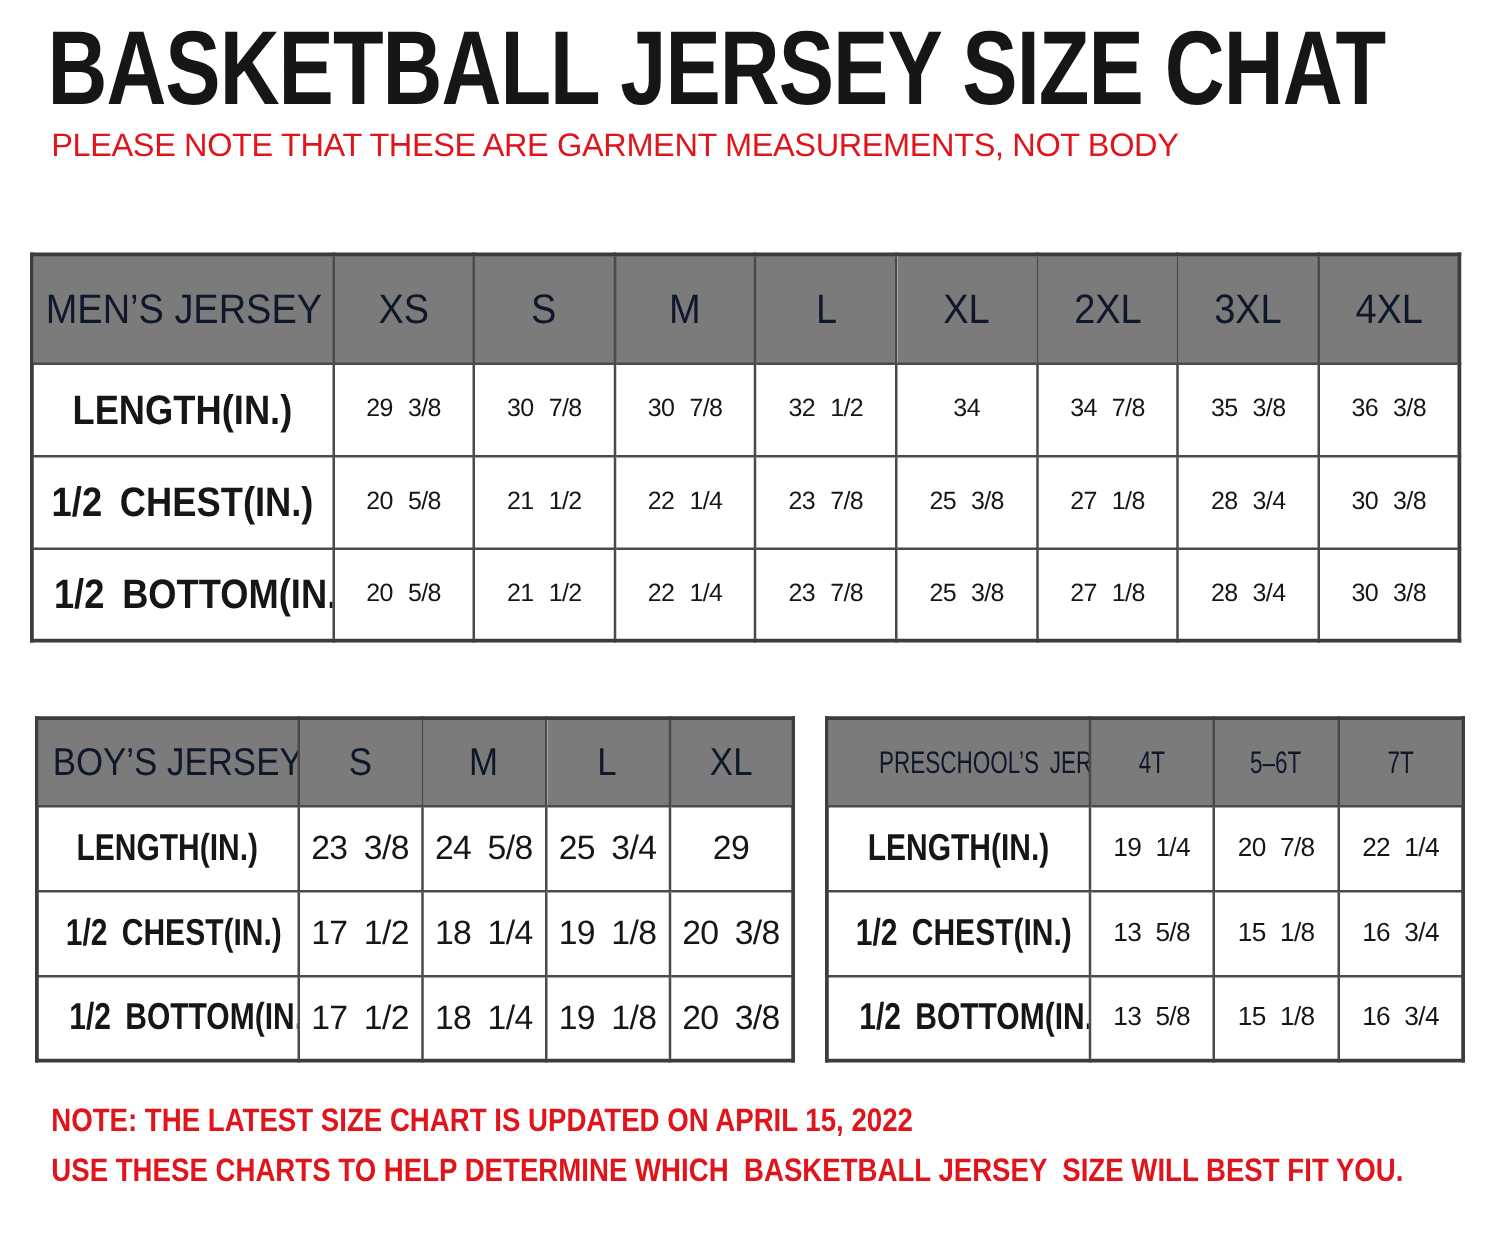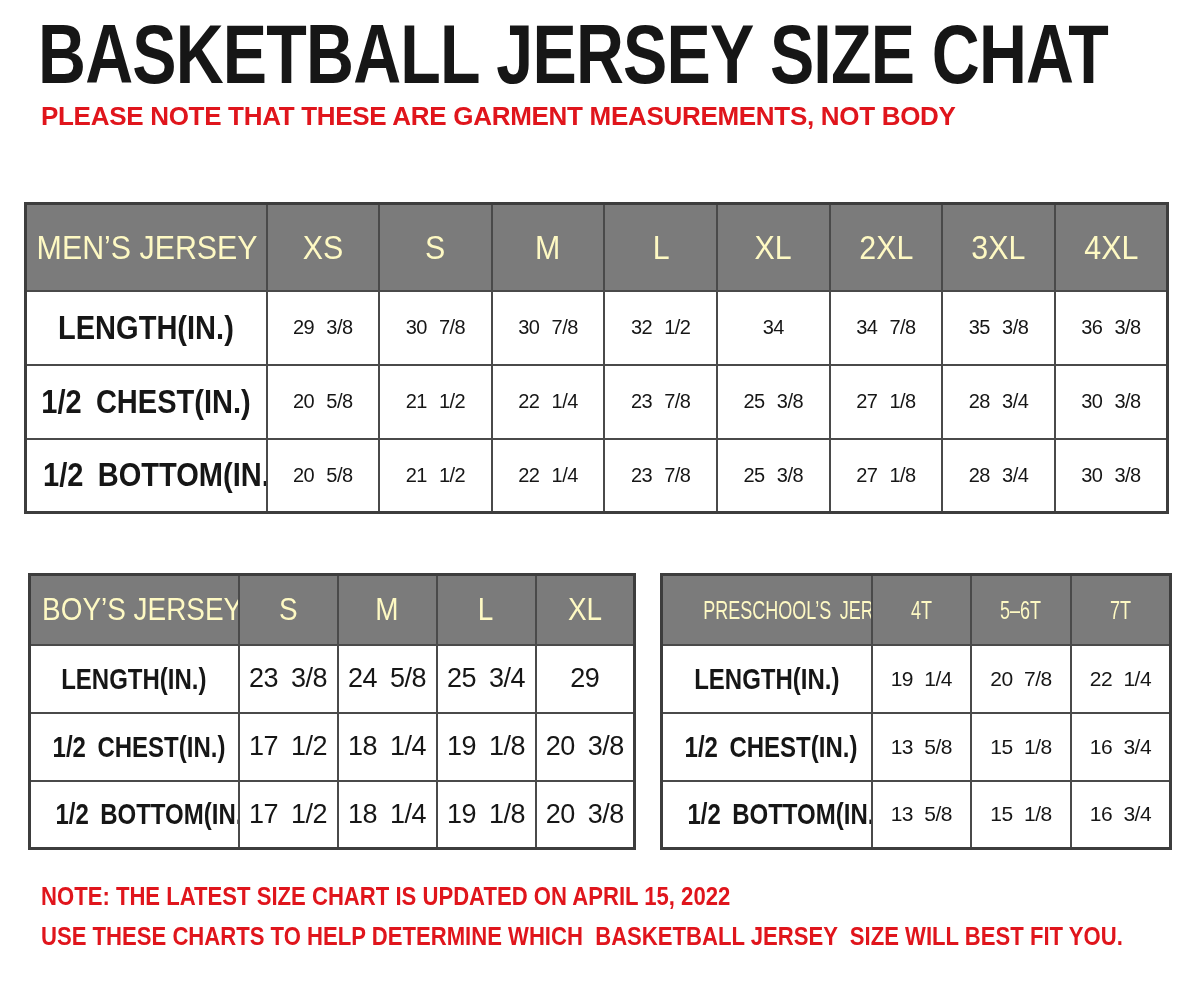--- a/index.html
+++ b/index.html
@@ -15,34 +15,34 @@
 
   .title{
     position:absolute;left:38px;top:12px;
     font-size:84px;font-weight:bold;color:var(--ink);
     white-space:nowrap;line-height:1;
     transform:scaleX(0.79);transform-origin:0 0;
     letter-spacing:-1px;
   }
   .subtitle{
     position:absolute;left:41px;top:100px;
-    color:var(--accent-red);font-size:26px;font-weight:bold;
+    color:var(--accent-red);font-size:26px;font-weight:normal;
     line-height:32px;white-space:nowrap;letter-spacing:-0.3px;
   }
 
   table.size-table{
     position:absolute;border-collapse:collapse;table-layout:fixed;
     background:#fff;border:3px solid var(--border-outer);
   }
   .size-table th,.size-table td{
     border:2px solid var(--border-inner);
     text-align:center;vertical-align:middle;padding:0;
     color:var(--ink);overflow:hidden;white-space:nowrap;
   }
-  .size-table th{background:var(--header-gray);color:#fef9c3;font-weight:normal;}
+  .size-table th{background:var(--header-gray);color:#0f172a;font-weight:normal;}
   .cond{display:inline-block;white-space:nowrap;}
 
   
   .mens{left:24px;top:202px;width:1145px;}
   .mens .c-name{width:241px;}
   .mens tr{height:74px;}
   .mens tr.head-row{height:87px;}
   .mens th{font-size:34px;}
   .mens th .cond{font-size:33px;transform:scaleX(0.92);}
   .mens td.val{font-size:20px;word-spacing:7px;letter-spacing:-0.5px;}

